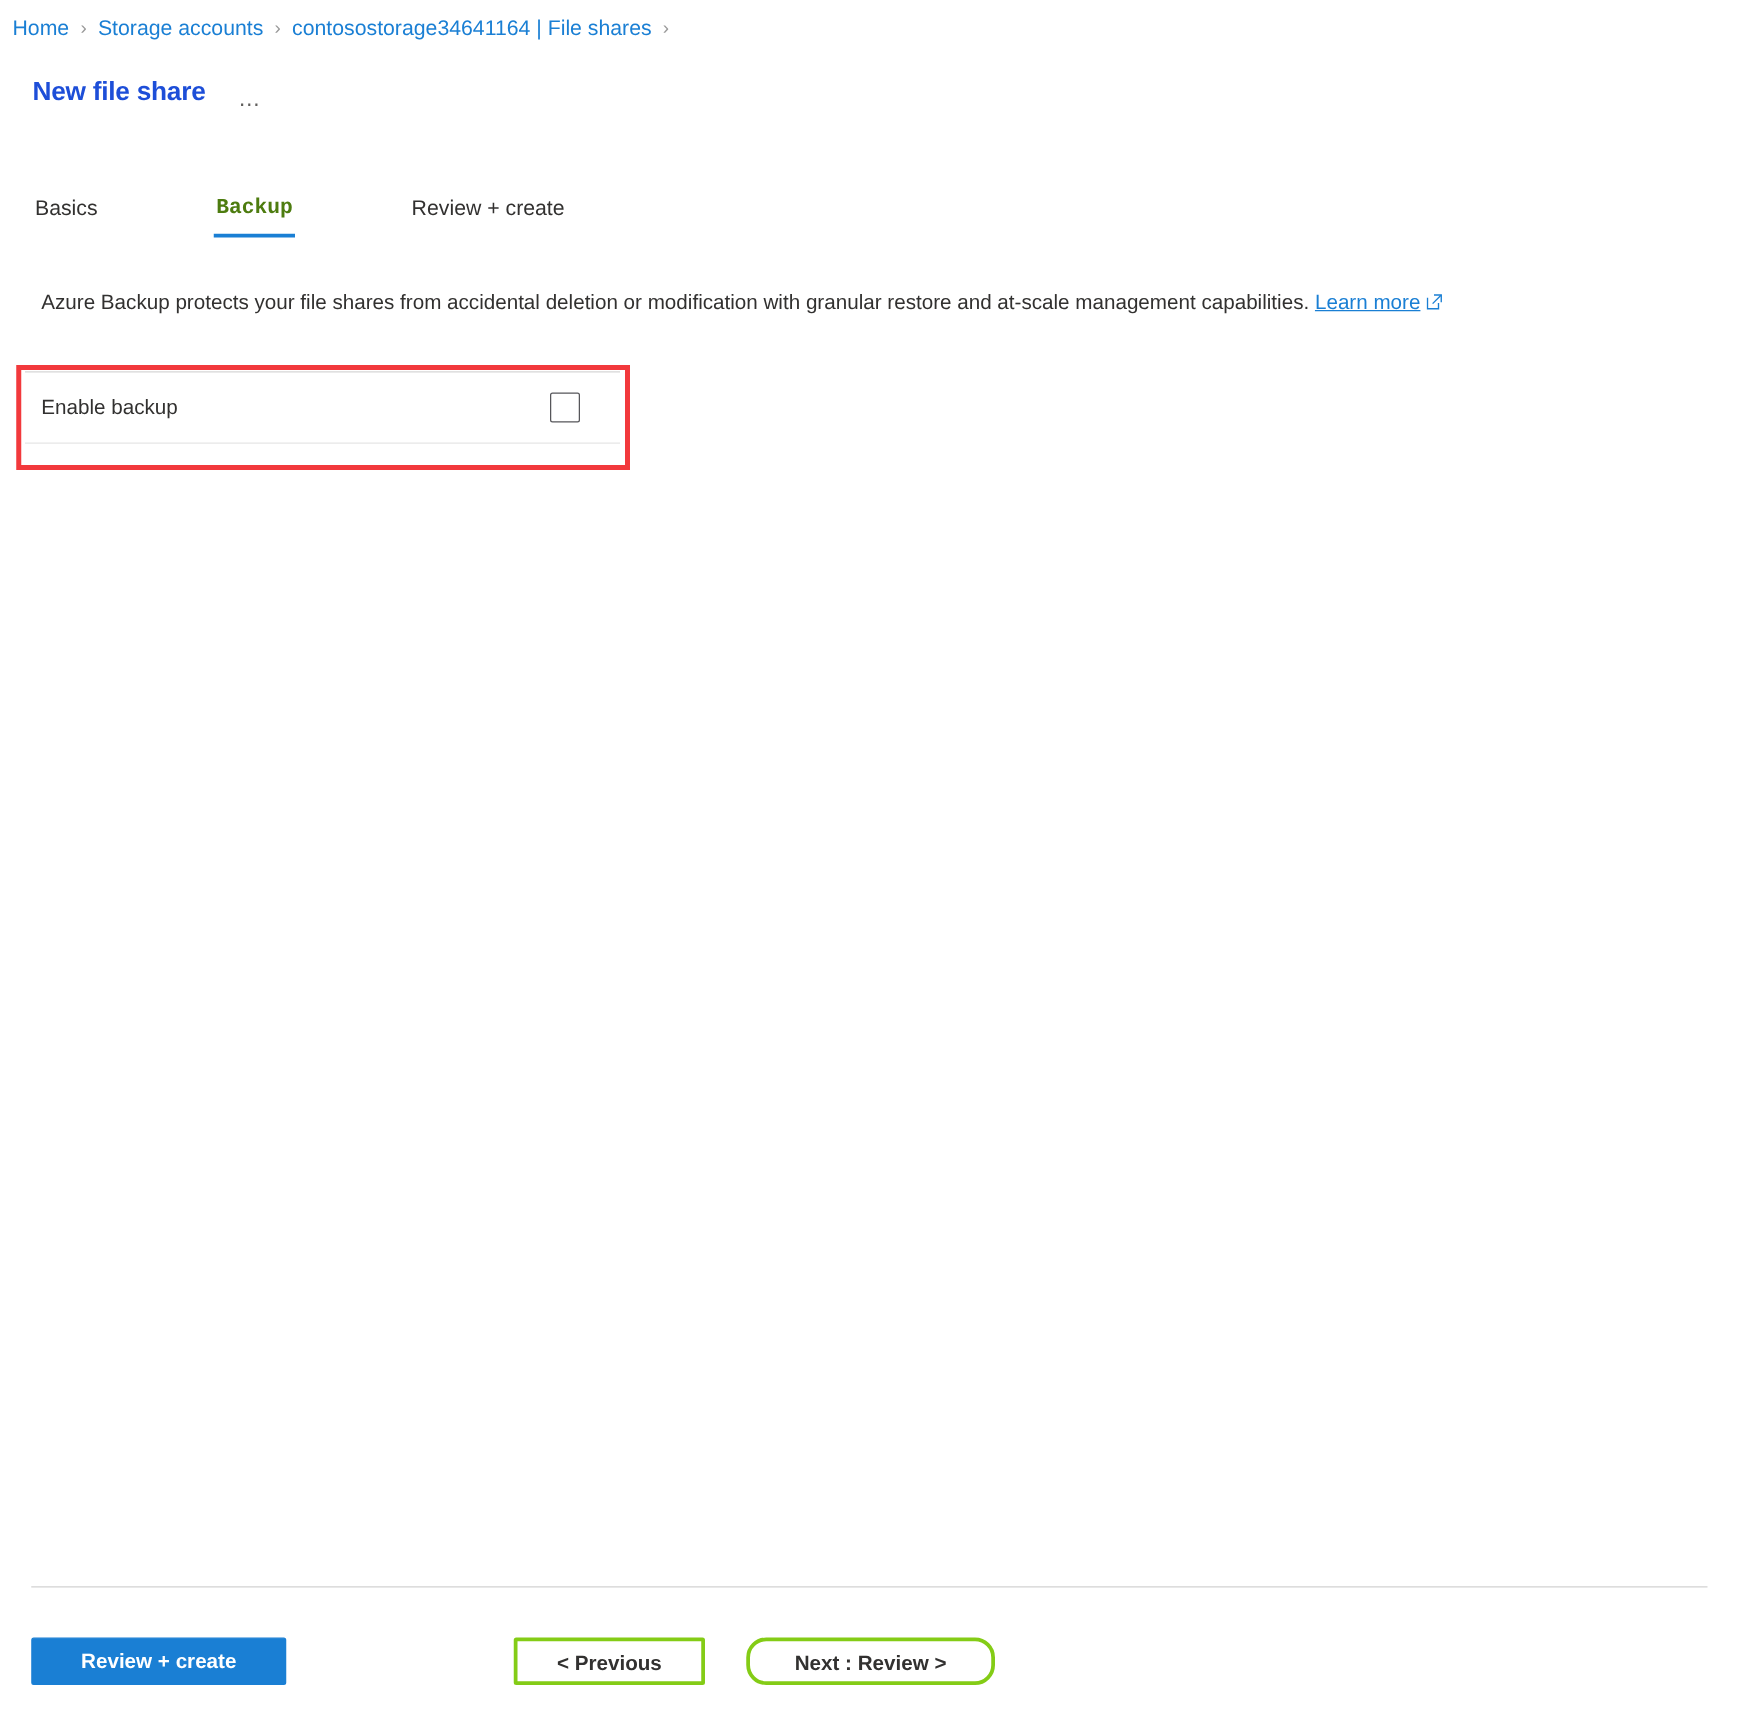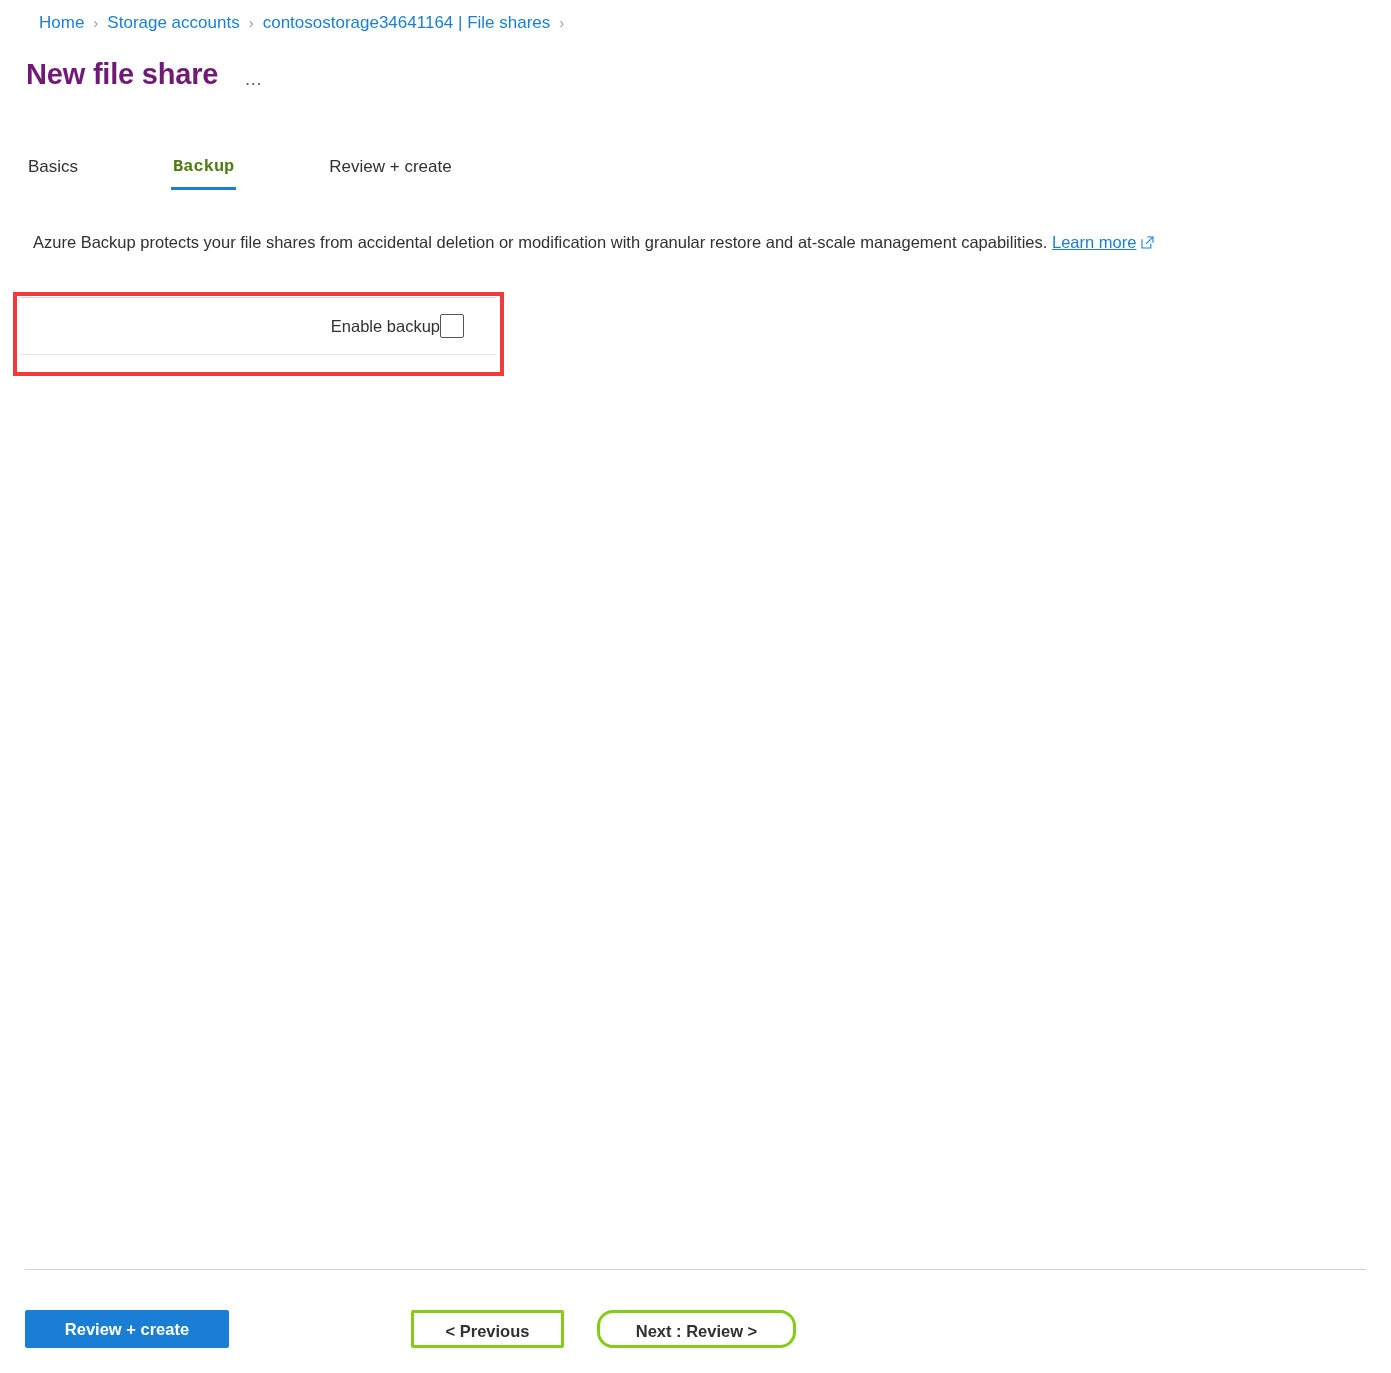--- a/index.html
+++ b/index.html
@@ -13,21 +13,21 @@
     height: 1373px;
     position: relative;
     font-family: "Liberation Sans", sans-serif;
     color: #323130;
     overflow: hidden;
   }
 
   
   .breadcrumb {
     position: absolute;
-    left: 39px;
+    left: 10px;
     top: 12px;
     display: flex;
     align-items: center;
     font-size: 17px;
     line-height: 22px;
     white-space: nowrap;
   }
   .crumb-link {
     color: #1a7fd4;
     text-decoration: none;
@@ -42,24 +42,24 @@
 
   
   .title-row {
     position: absolute;
     left: 26px;
     top: 56px;
     display: flex;
     align-items: center;
   }
   .page-title {
-    font-size: 29px;
+    font-size: 21px;
     line-height: 36px;
     font-weight: 600;
-    color: #701a75;
+    color: #1d4ed8;
     letter-spacing: -0.2px;
   }
   .more-btn {
     margin-left: 26px;
     margin-top: 9px;
     color: #605e5c;
     font-size: 18px;
     letter-spacing: 1.5px;
     line-height: 18px;
     cursor: pointer;
@@ -132,21 +132,20 @@
   .section-divider {
     height: 1px;
     background: #d6d6d6;
     width: 100%;
   }
   .form-row {
     display: flex;
     align-items: center;
     height: 56px;
     padding: 0 32px 0 13px;
-    text-align: right;
   }
   .form-label {
     font-size: 16.5px;
     line-height: 22px;
     color: #323130;
     flex: 1 1 auto;
   }
   .checkbox {
     width: 24px;
     height: 24px;

